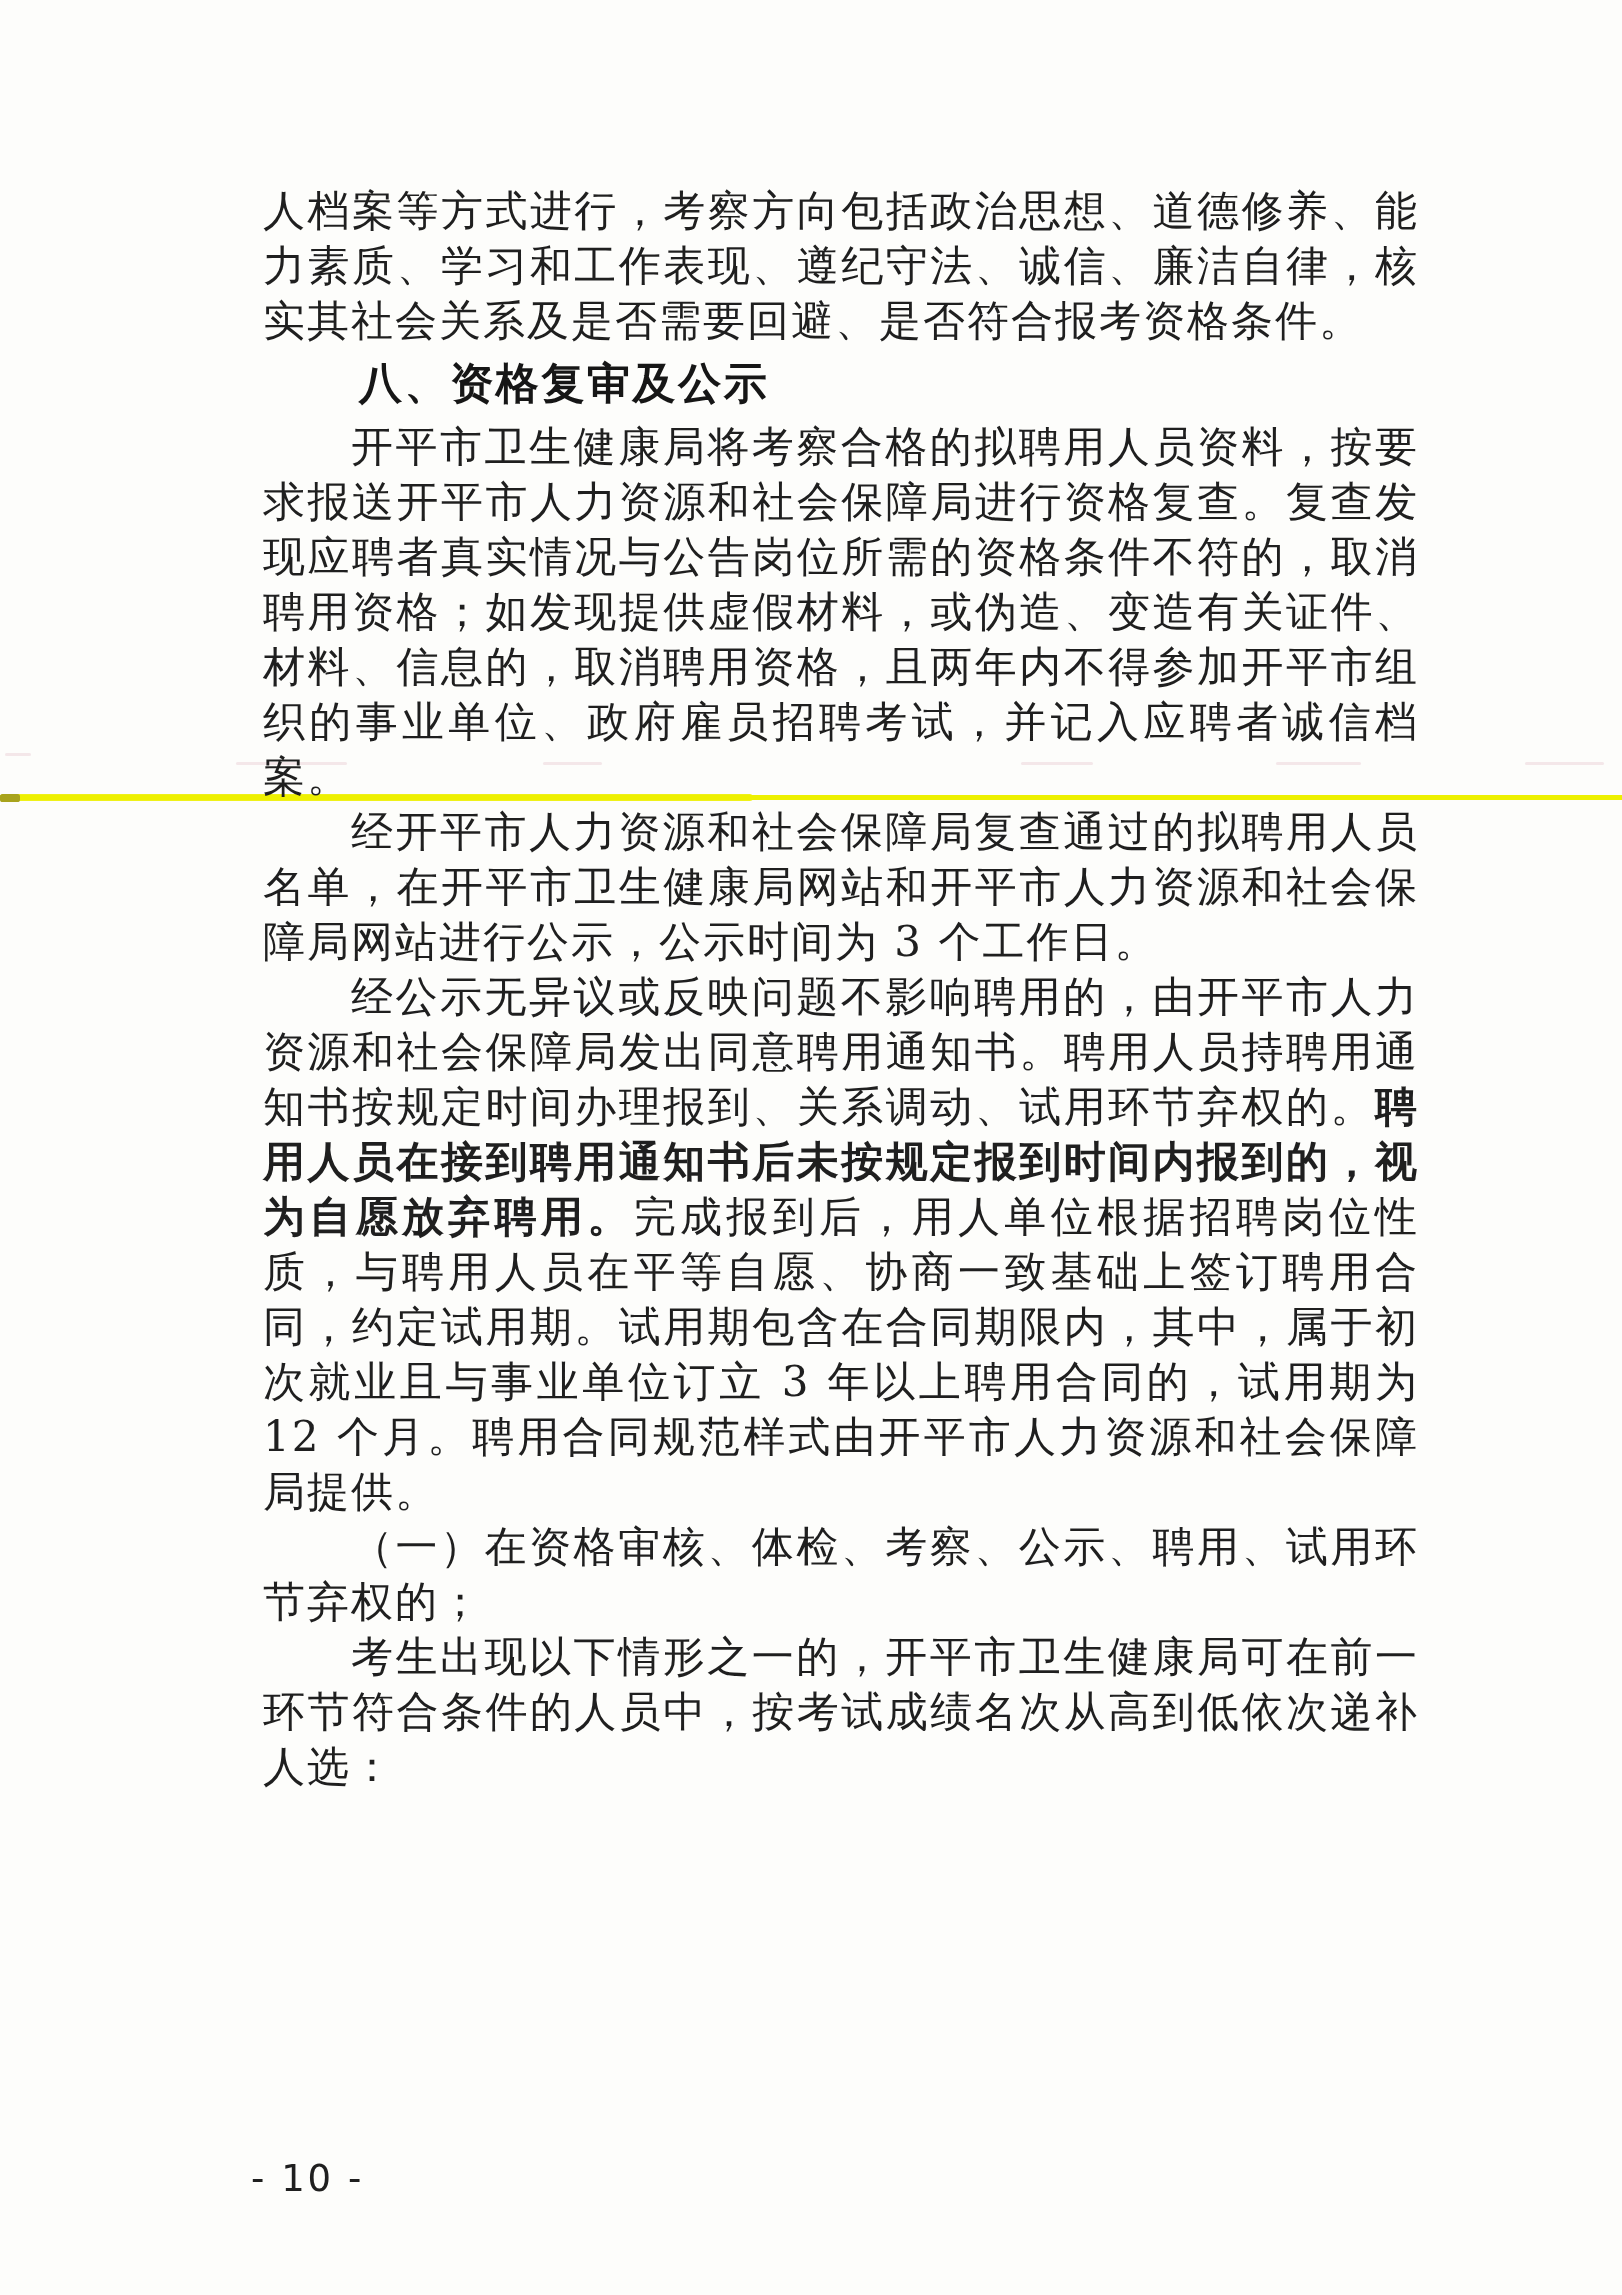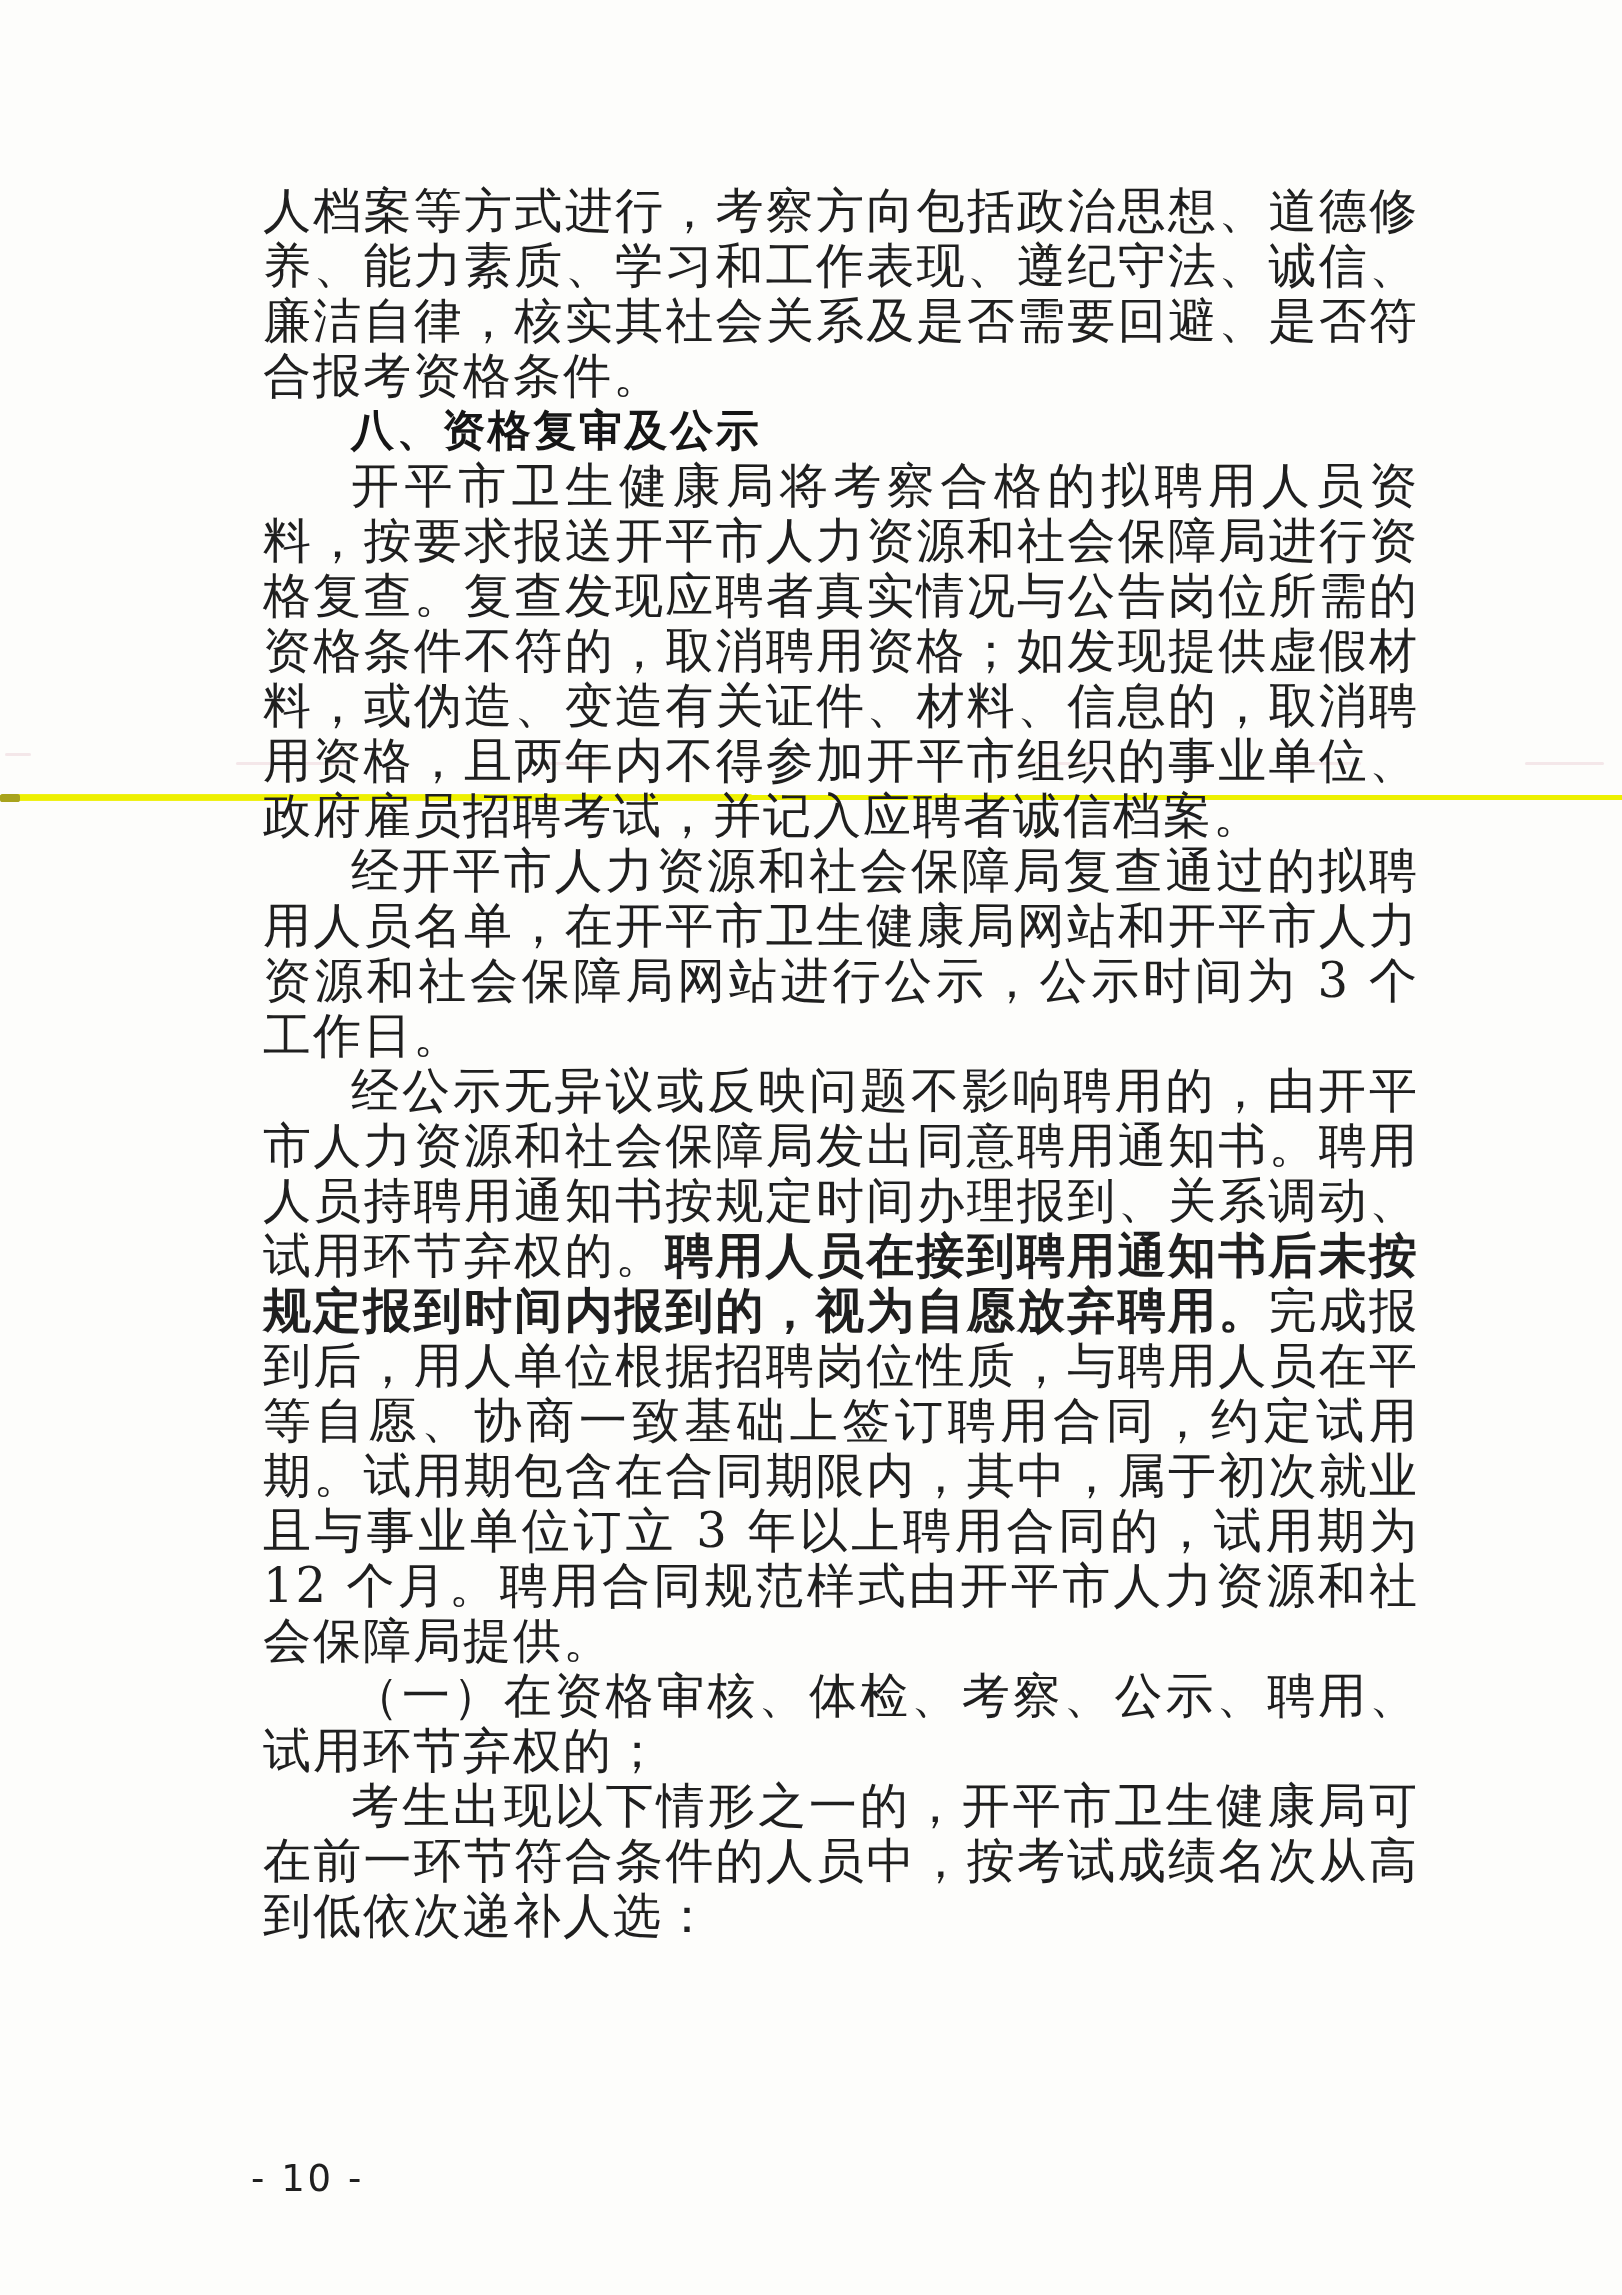--- a/index.html
+++ b/index.html
@@ -17,36 +17,36 @@
   
   .text-column {
     position: absolute;
     left: 263px;
     top: 183px;
     width: 1156px;
     color: #1f1f1f;
   }
   .body-para {
     margin: 0;
-    font-size: 48px;
+    font-size: 42px;
     line-height: 55px;
     letter-spacing: 2px;
     text-align: justify;
     text-justify: inter-character;
     font-weight: 400;
     word-break: break-all;
   }
   .body-para.indent {
     text-indent: 88px;
   }
   .body-para strong {
     font-weight: 700;
   }
   .heading {
-    margin: 0;
+    margin: 8px;
     font-family: "DejaVu Sans", sans-serif;
     font-size: 43px;
     line-height: 55px;
     letter-spacing: 2.6px;
     font-weight: 700;
     text-indent: 88px;
     color: #161616;
   }
   
   .highlight-line {

